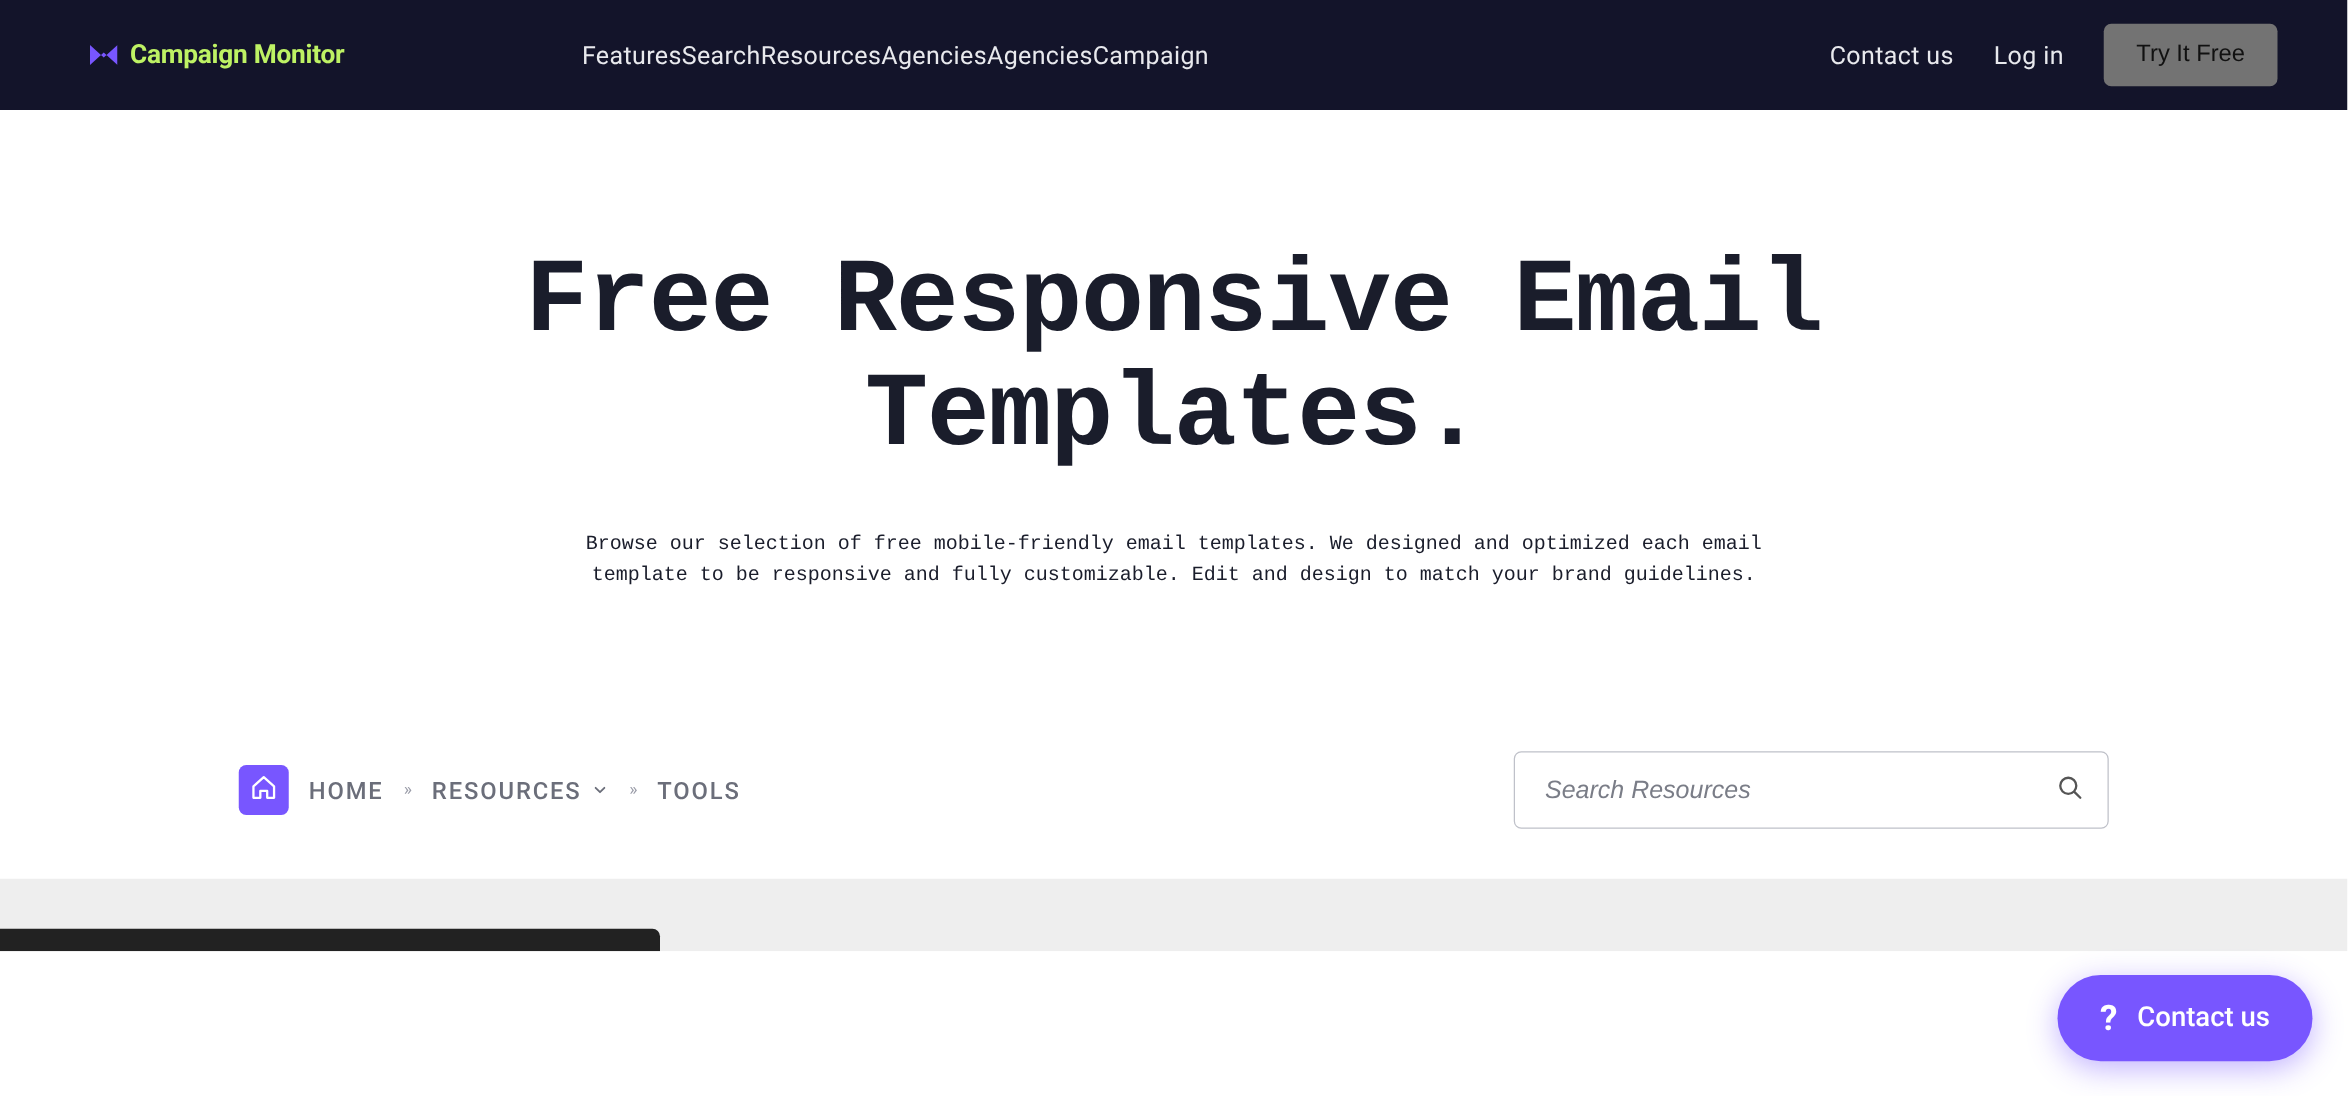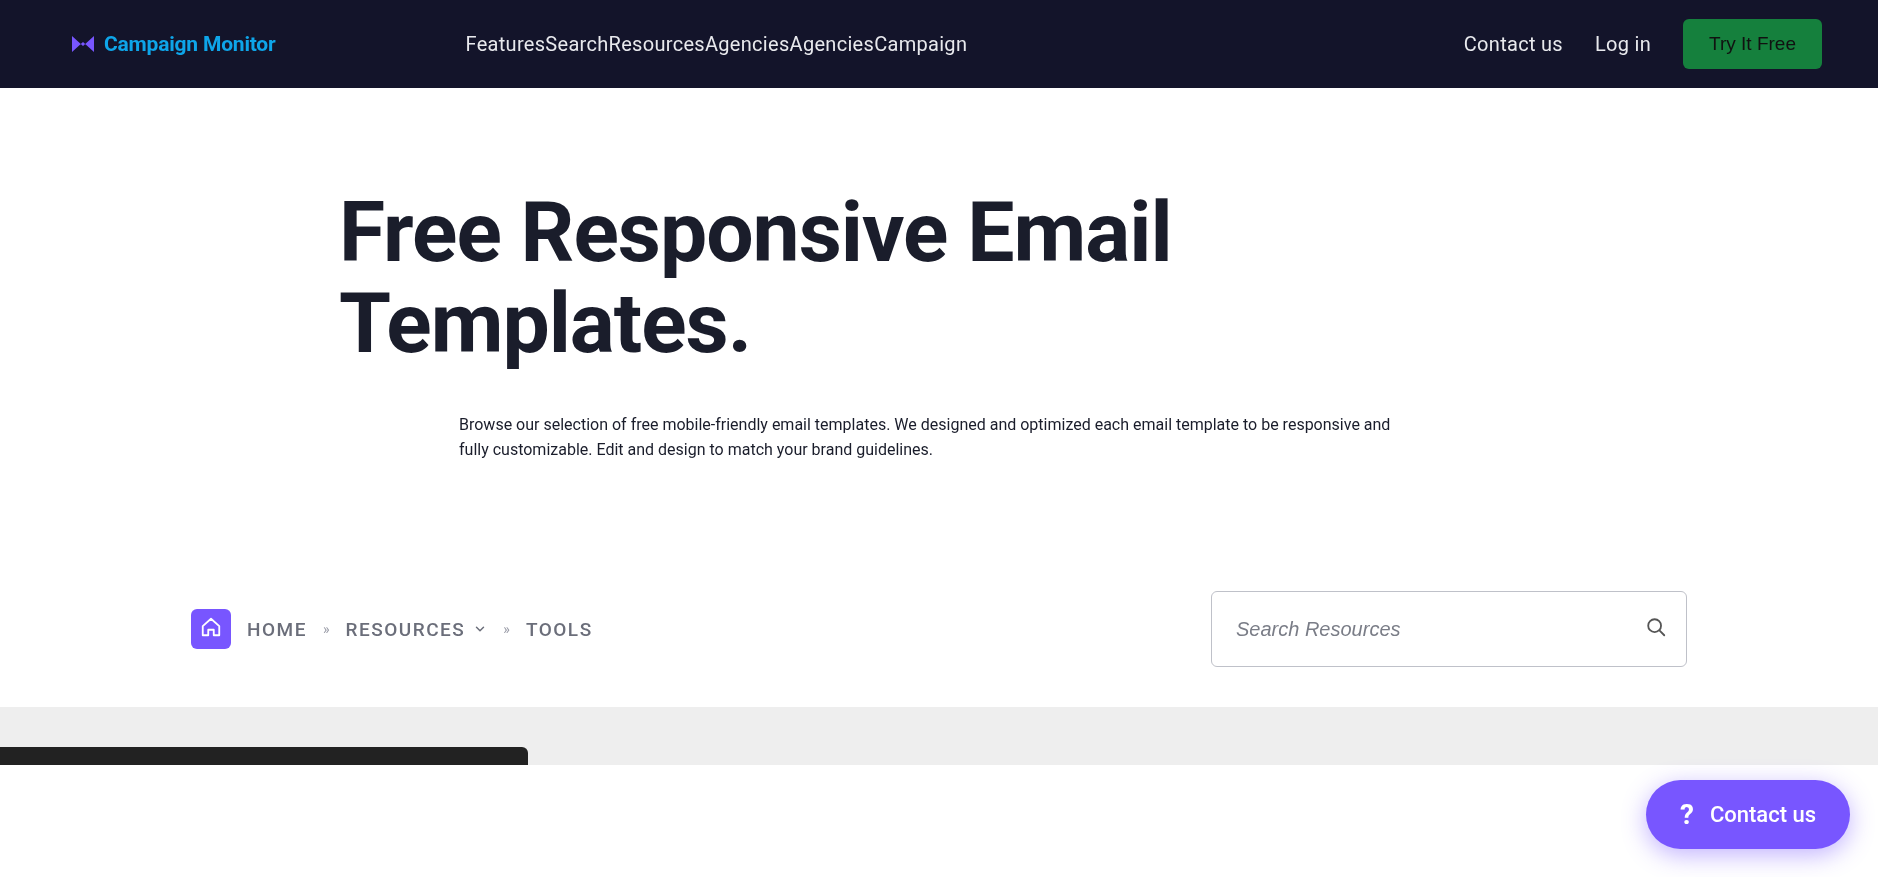--- a/index.html
+++ b/index.html
@@ -1,42 +1,42 @@
 <!DOCTYPE html>
 <html><head>
 <meta charset="utf-8">
 <style>
 * { margin: 0; padding: 0; box-sizing: border-box; }
 body { font-family: -apple-system, BlinkMacSystemFont, "Segoe UI", Roboto, Helvetica, Arial, sans-serif; background: #fff; color: #1a1d2b; width: 1878px; }
 
 
 .header { background: #13142a; height: 88px; display: flex; align-items: center; padding: 0 56px 0 72px; }
-.logo { display: flex; align-items: center; gap: 10px; color: #0ea5e9; font-weight: 700; font-size: 21px; letter-spacing: -0.2px; }
+.logo { display: flex; align-items: center; gap: 10px; color: #bef264; font-weight: 700; font-size: 21px; letter-spacing: -0.2px; }
 .logo-icon svg { display: block; }
 .nav-center { display: flex; margin-left: 190px; }
 .nav-link { color: #e8e9ed; font-size: 20px; letter-spacing: 0.3px; cursor: pointer; }
 .nav-right { margin-left: auto; display: flex; align-items: center; gap: 32px; }
 .nav-right .nav-link { font-size: 20px; }
-.cta-btn { background: #15803d; color: #111; font-size: 19px; font-weight: 500; padding: 14px 26px; border: none; border-radius: 6px; cursor: pointer; }
+.cta-btn { background: #737373; color: #111; font-size: 19px; font-weight: 500; padding: 14px 26px; border: none; border-radius: 6px; cursor: pointer; }
 
 
-.hero { text-align: left; padding: 96px 40px 60px; max-width: 1280px; margin: 4px auto; }
+.hero { text-align: center; padding: 96px 40px 60px; max-width: 1280px; margin: 14px auto; font-family: Liberation Mono, monospace; }
 .hero-title { font-size: 84px; font-weight: 700; color: #1a1d2b; line-height: 1.08; letter-spacing: -1px; margin-bottom: 44px; }
 .hero-desc { font-size: 16px; color: #1a1d2b; line-height: 1.55; max-width: 960px; margin: 0 auto; }
 
 
 .crumb-row { max-width: 1496px; margin: 68px auto 0; padding: 0 0 40px; display: flex; align-items: center; }
 .home-box { width: 40px; height: 40px; background: #7856ff; border-radius: 6px; display: flex; align-items: center; justify-content: center; margin-right: 16px; }
 .crumb { font-size: 19px; letter-spacing: 1.5px; color: #6b6e7a; font-weight: 500; cursor: pointer; }
 .crumb-sep { color: #9a9ca8; margin: 0 16px; font-size: 14px; }
 .crumb-drop { display: inline-flex; align-items: center; gap: 8px; }
 .chevron-down { width: 14px; height: 14px; }
 
 .search-wrap { margin-left: auto; position: relative; }
-.search-input { width: 476px; height: 76px; border: 1px solid #bfc1c9; border-radius: 6px; padding: 0 56px 0 24px; font-size: 20px; font-style: italic; color: #555; outline: none; }
+.search-input { width: 476px; height: 62px; border: 1px solid #bfc1c9; border-radius: 6px; padding: 0 56px 0 24px; font-size: 20px; font-style: italic; color: #555; outline: none; }
 .search-input::placeholder { color: #7a7d87; font-style: italic; }
 .search-icon { position: absolute; right: 20px; top: 50%; transform: translateY(-50%); }
 
 
 .footer-strip { background: #eeeeee; height: 58px; margin-top: 0; position: relative; }
 .dark-tab { position: absolute; left: 0; bottom: 0; width: 528px; height: 18px; background: #222; border-top-right-radius: 6px; }
 
 
 .contact-widget { position: fixed; right: 28px; bottom: 28px; background: #7856ff; color: #fff; border-radius: 40px; padding: 18px 34px; display: flex; align-items: center; gap: 16px; font-size: 22px; font-weight: 500; box-shadow: 0 6px 24px rgba(120,86,255,0.45); cursor: pointer; }
 .question-icon { font-size: 28px; font-weight: 700; }

